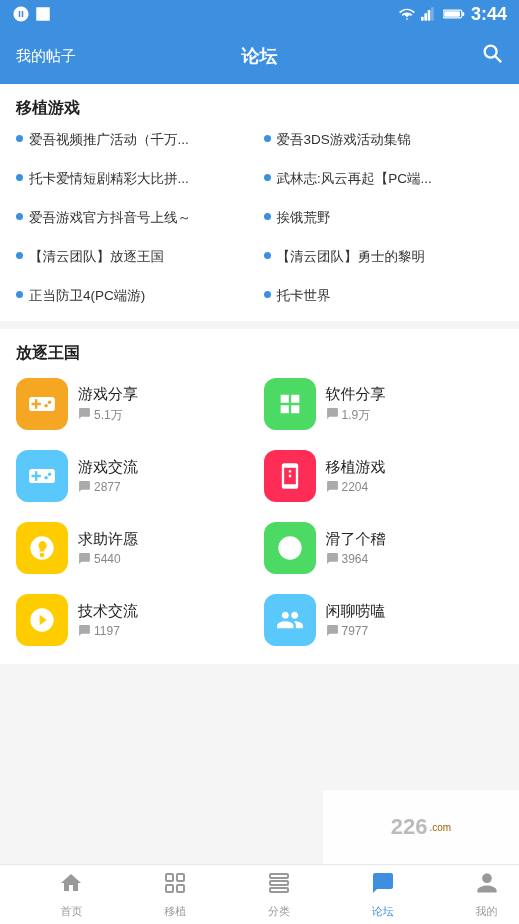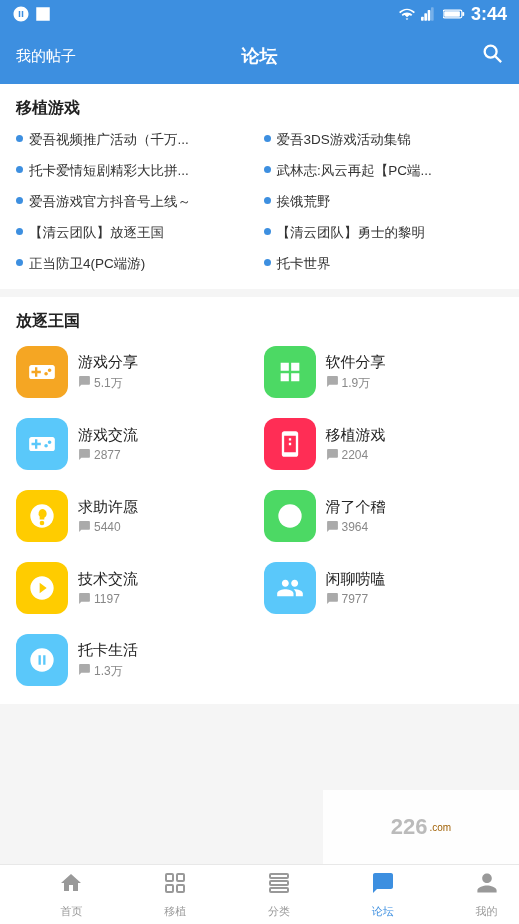--- a/index.html
+++ b/index.html
@@ -71,21 +71,21 @@
       font-size: 16px;
       font-weight: 700;
       color: #222;
       margin-bottom: 10px;
     }
 
     
     .hot-grid {
       display: grid;
       grid-template-columns: 1fr 1fr;
-      gap: 8px 8px;
+      gap: 16px 8px;
     }
     .hot-item {
       display: flex;
       align-items: flex-start;
       gap: 6px;
       color: #333;
       font-size: 13.5px;
       line-height: 1.4;
       padding: 2px 0;
     }
@@ -397,36 +397,20 @@
               <path d="M16 11c1.66 0 2.99-1.34 2.99-3S17.66 5 16 5c-1.66 0-3 1.34-3 3s1.34 3 3 3zm-8 0c1.66 0 2.99-1.34 2.99-3S9.66 5 8 5C6.34 5 5 6.34 5 8s1.34 3 3 3zm0 2c-2.33 0-7 1.17-7 3.5V19h14v-2.5c0-2.33-4.67-3.5-7-3.5zm8 0c-.29 0-.62.02-.97.05 1.16.84 1.97 1.97 1.97 3.45V19h6v-2.5c0-2.33-4.67-3.5-7-3.5z"></path>
             </svg>
           </div>
           <div class="forum-info">
             <span class="forum-name">闲聊唠嗑</span>
             <div class="forum-count">
               <svg width="13" height="13" viewBox="0 0 24 24" fill="#aaa">
                 <path d="M20 2H4c-1.1 0-2 .9-2 2v18l4-4h14c1.1 0 2-.9 2-2V4c0-1.1-.9-2-2-2z"></path>
               </svg>
               <span>7977</span>
-            </div>
-          </div>
-        </div>
-        <div class="forum-item">
-          <div class="forum-icon" style="background: rgb(90, 200, 250);">
-            <svg viewBox="0 0 24 24" width="28" height="28" fill="white">
-              <path d="M12 2a10 10 0 100 20A10 10 0 0012 2zm-1 14H9V8h2v8zm4 0h-2V8h2v8z"></path>
-            </svg>
-          </div>
-          <div class="forum-info">
-            <span class="forum-name">托卡生活</span>
-            <div class="forum-count">
-              <svg width="13" height="13" viewBox="0 0 24 24" fill="#aaa">
-                <path d="M20 2H4c-1.1 0-2 .9-2 2v18l4-4h14c1.1 0 2-.9 2-2V4c0-1.1-.9-2-2-2z"></path>
-              </svg>
-              <span>1.3万</span>
             </div>
           </div>
         </div>
       </div>
   </div>
 
   <div style="height:60px;"></div>
 </div>
 
 <div class="bottom-nav" id="bottom-nav">

